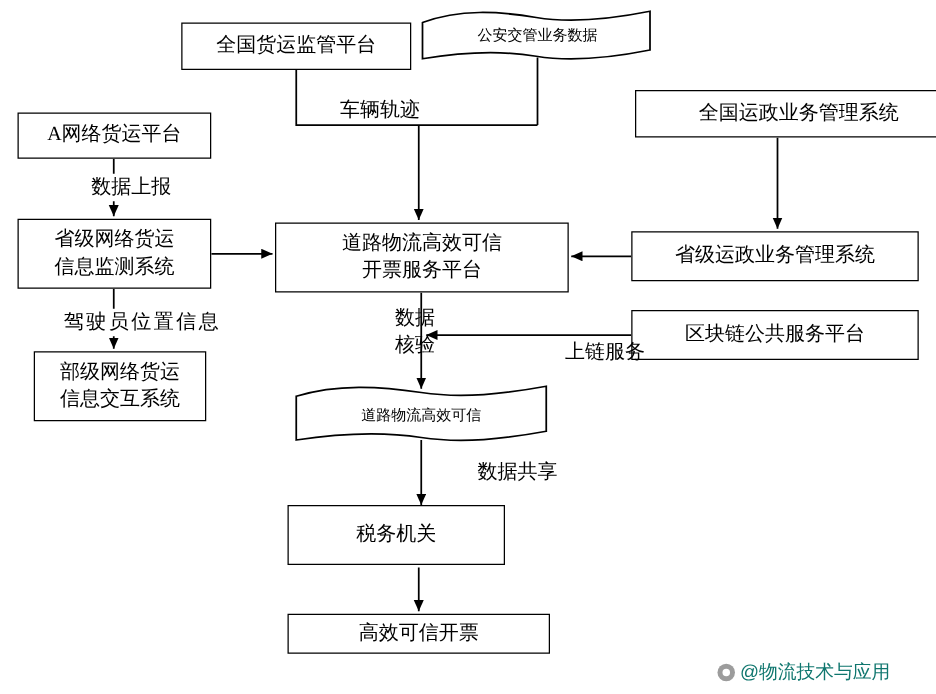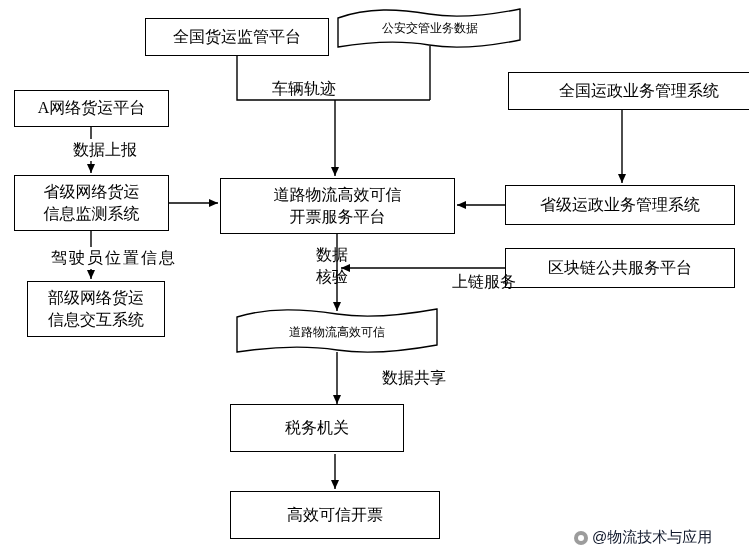--- a/index.html
+++ b/index.html
@@ -27,21 +27,21 @@
   .lbl{
     position:absolute;z-index:3;
     font-size:16px;line-height:1.4;white-space:pre-line;margin-left:35px;
   }
   .lbl.bg{background:#fff;padding:0 2px;}
   .lbl.center{}
   .spaced{letter-spacing:2px;}
   .watermark{
     position:absolute;z-index:3;left:574px;top:528px;
     display:flex;align-items:center;gap:4px;
-    font-size:15px;color:#0f172a;
+    font-size:15px;color:#0f766e;
     font-family:"Liberation Sans","DejaVu Sans",sans-serif;
   }
   .wm-circle{
     display:inline-block;width:14px;height:14px;border-radius:50%;
     background:#9c9c9c;position:relative;flex:0 0 auto;
   }
   .wm-circle::after{
     content:"";position:absolute;left:4px;top:4px;width:6px;height:6px;
     border-radius:50%;background:#fff;
   }
@@ -114,21 +114,21 @@
   </div>
 
   <div class="node" style="left:505px;top:248px;width:230px;height:40px">
     <span>区块链公共服务平台</span>
   </div>
 
   <div class="node" style="left:230px;top:404px;width:174px;height:48px">
     <span>税务机关</span>
   </div>
 
-  <div class="node" style="left:230px;top:491px;width:210px;height:48px">
+  <div class="node" style="left:230px;top:491px;width:210px;height:32px">
     <span>高效可信开票</span>
   </div>
 
   <div class="wavy-text" style="left:340px;top:13px;width:180px;height:30px">
     <span>公安交管业务数据</span>
   </div>
 
   <div class="wavy-text" style="left:247px;top:315px;width:180px;height:34px">
     <span>道路物流高效可信</span>
   </div>

